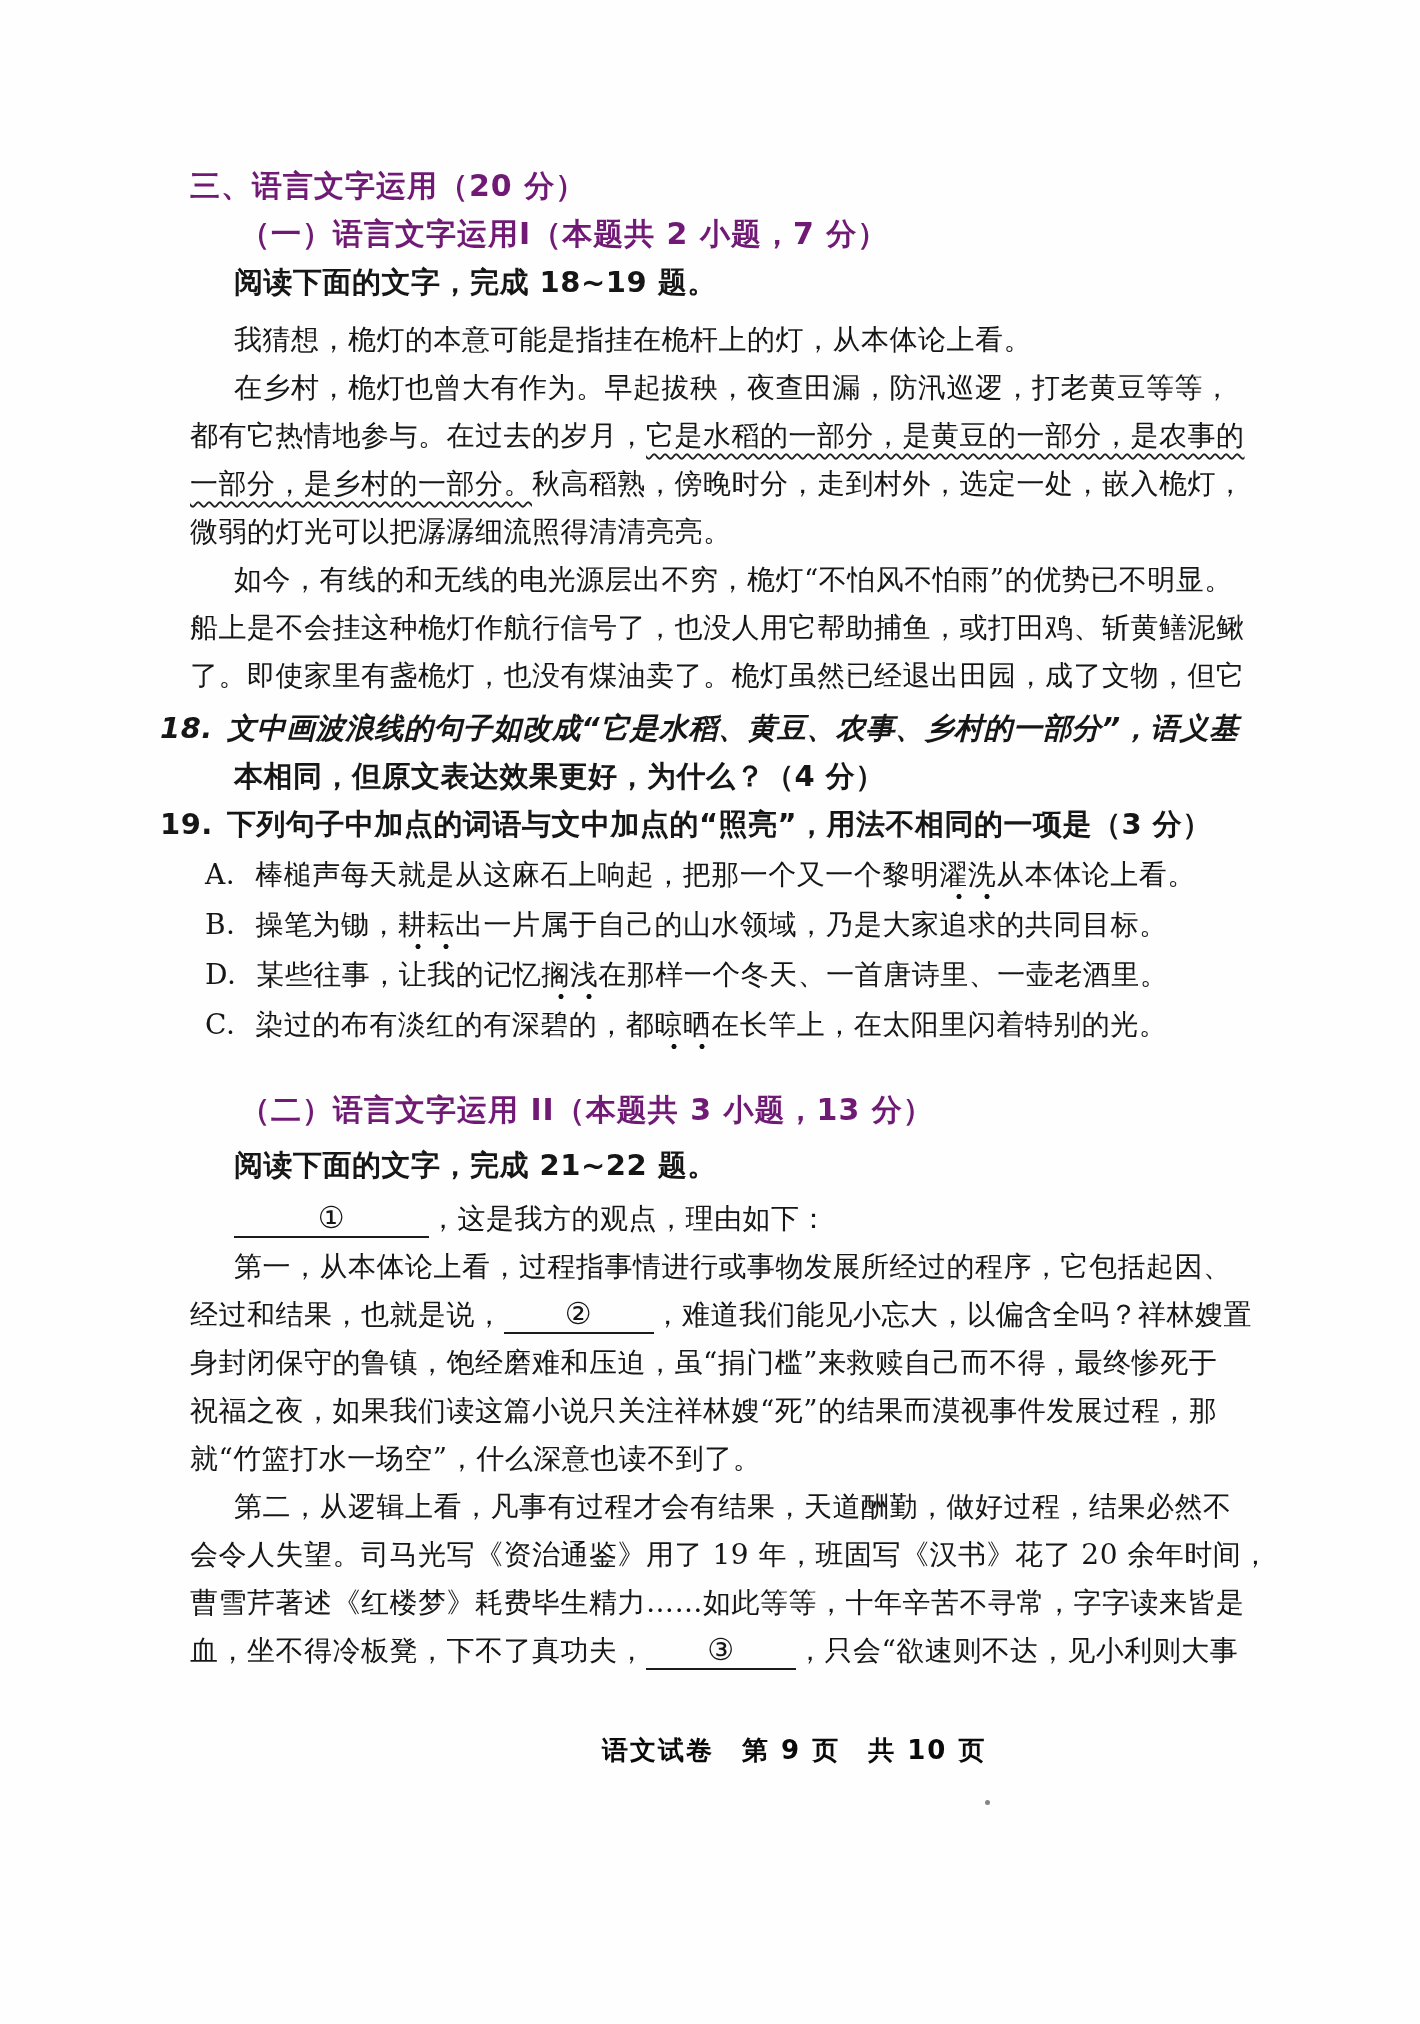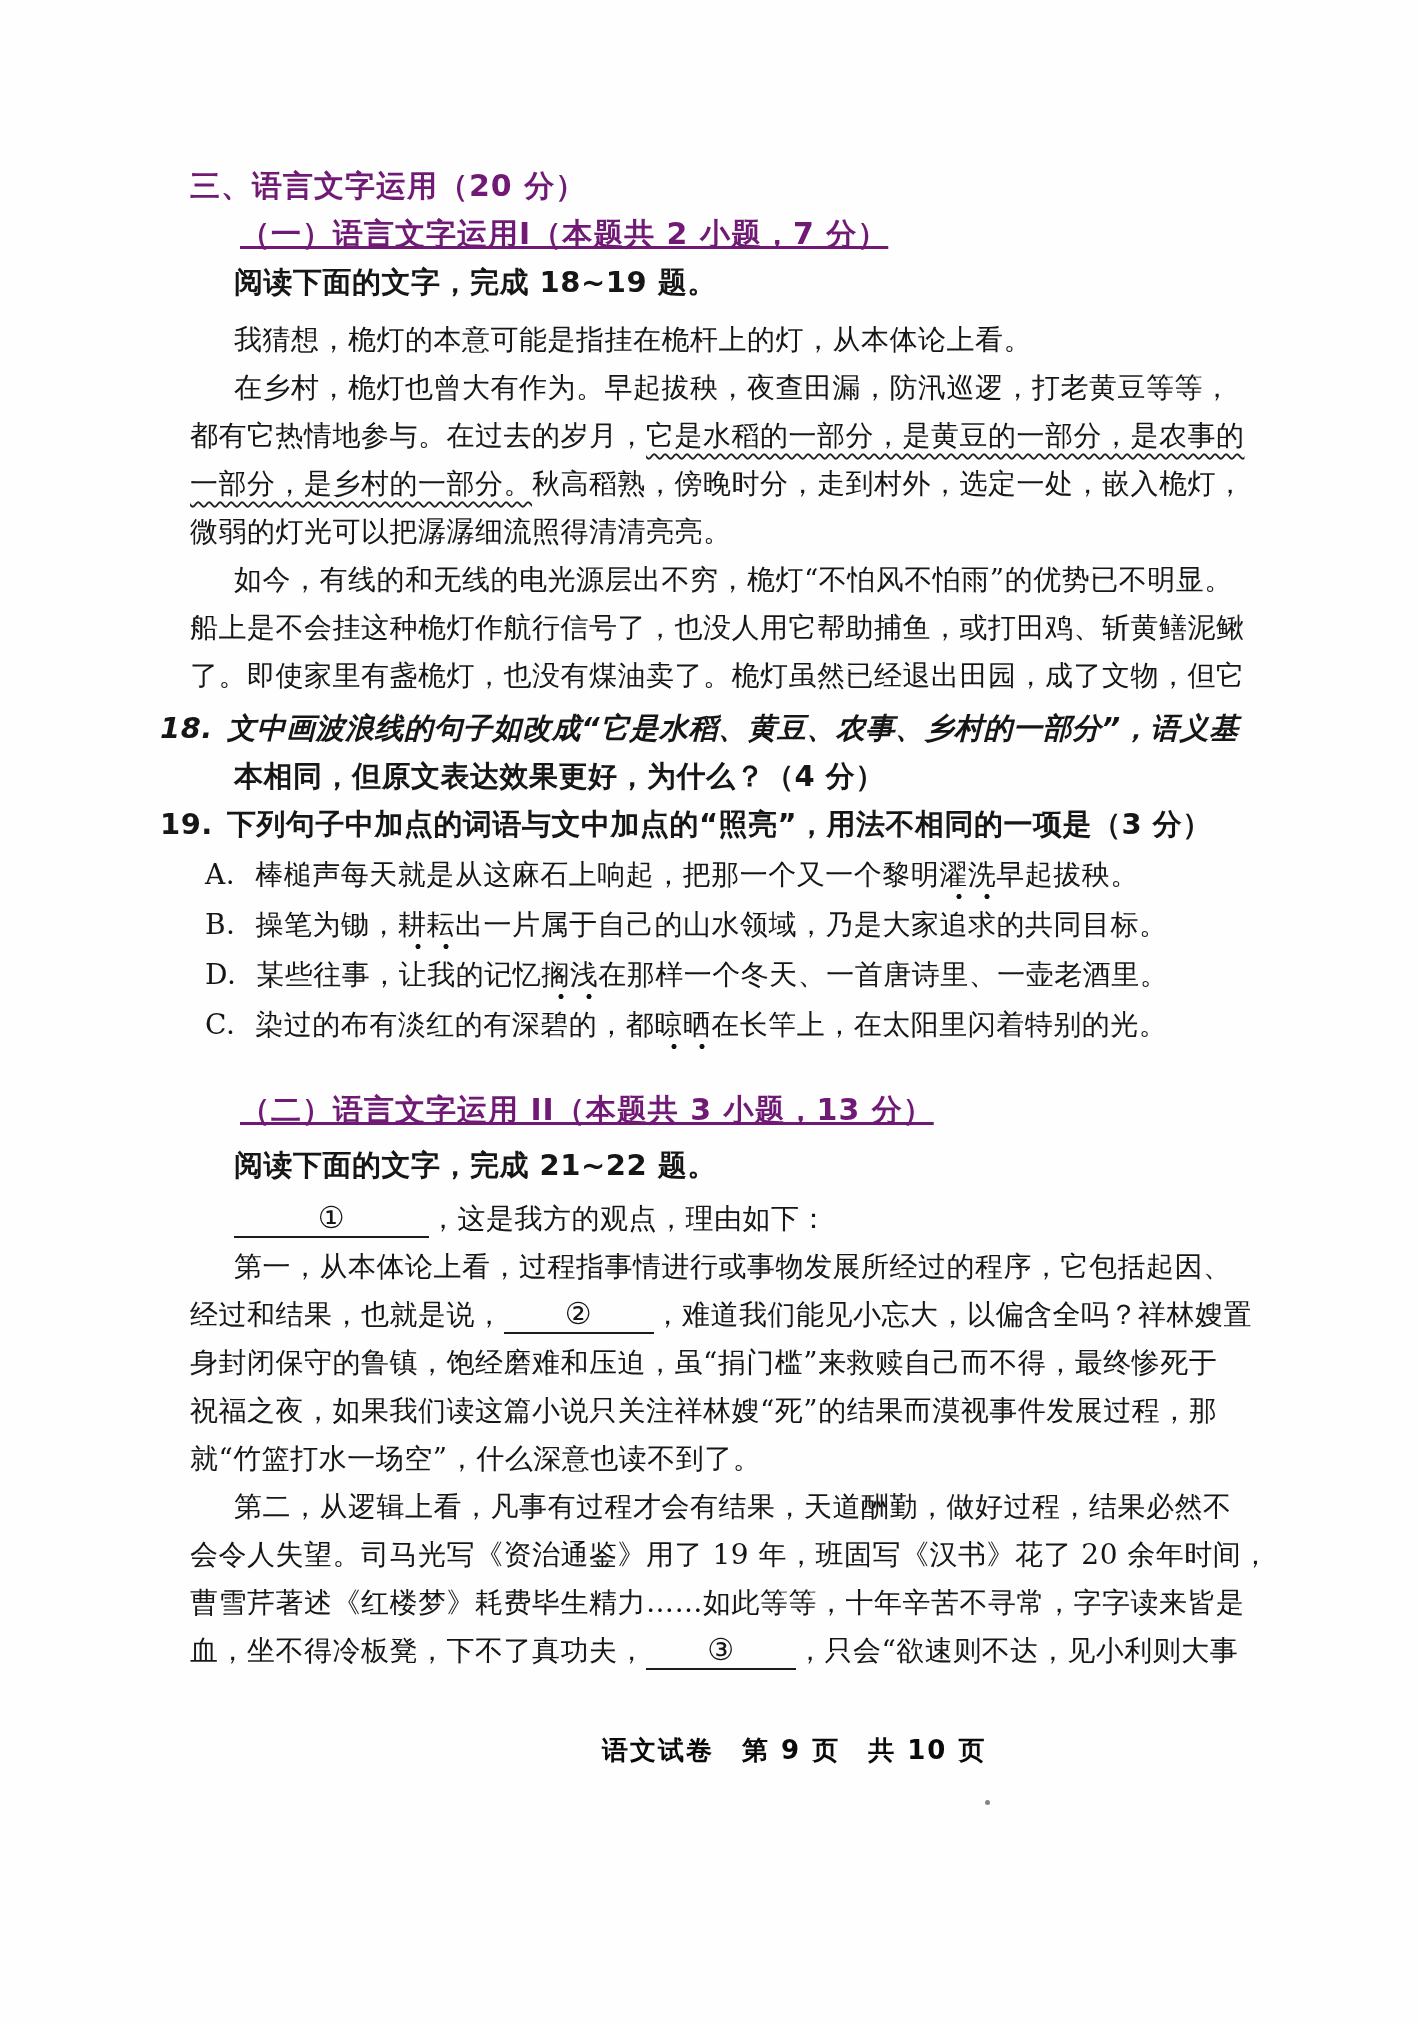--- a/index.html
+++ b/index.html
@@ -7,21 +7,21 @@
     position:relative;width:1420px;height:2024px;background:#fefefe;overflow:hidden;
     font-family:"DejaVu Serif","Liberation Serif",serif;color:#161616;
   }
   .content{position:absolute;left:190px;top:0;width:1070px;padding-top:162px;}
   .line{font-size:28px;line-height:48px;white-space:nowrap;letter-spacing:0.5px;}
   .opt-line{line-height:50px;}
   .heading{
     font-family:"DejaVu Sans","Liberation Sans",sans-serif;font-weight:700;
     font-size:30px;color:#701a75;letter-spacing:1px;
   }
-  .h-indent{padding-left:50px;text-decoration:underline;}
+  .h-indent{padding-left:50px;}
   .intro{font-family:"DejaVu Sans","Liberation Sans",sans-serif;font-weight:700;font-size:29px;padding-left:44px;}
   .ind{padding-left:44px;}
   .qline{margin-left:-30px;font-family:"DejaVu Sans","Liberation Sans",sans-serif;font-weight:700;font-size:29px;}
   .qcont{padding-left:44px;font-family:"DejaVu Sans","Liberation Sans",sans-serif;font-weight:700;font-size:29px;}
   .qnum{display:inline-block;margin-right:14px;}
   .optline{margin-left:15px;}
   .optlabel{display:inline-block;margin-right:20px;font-family:"DejaVu Serif","Liberation Serif",serif;}
   .wavy{
     text-decoration:underline;text-decoration-style:wavy;
     text-decoration-thickness:2px;text-underline-offset:8px;text-decoration-color:#222;
@@ -85,21 +85,21 @@
     <div class="line qline gap-q">
       <span class="qnum">18.</span><span>文中画波浪线的句子如改成“它是水稻、黄豆、农事、乡村的一部分”，语义基</span>
     </div>
     <div class="line qcont">本相同，但原文表达效果更好，为什么？（4 分）</div>
 
     <div class="line qline">
       <span class="qnum">19.</span><span>下列句子中加点的词语与文中加点的“照亮”，用法不相同的一项是（3 分）</span>
     </div>
 
     <div class="line opt-line optline gap-opt">
-      <span class="optlabel">A.</span><span>棒槌声每天就是从这麻石上响起，把那一个又一个黎明</span><span class="em-dots">濯洗</span><span>早起拔秧。</span>
+      <span class="optlabel">A.</span><span>棒槌声每天就是从这麻石上响起，把那一个又一个黎明</span><span class="em-dots">濯洗</span><span>从本体论上看。</span>
     </div>
 
     <div class="line opt-line optline">
       <span class="optlabel">B.</span><span>操笔为锄，</span><span class="em-dots">耕耘</span><span>出一片属于自己的山水领域，乃是大家追求的共同目标。</span>
     </div>
 
     <div class="line opt-line optline">
       <span class="optlabel">D.</span><span>某些往事，让我的记忆</span><span class="em-dots">搁浅</span><span>在那样一个冬天、一首唐诗里、一壶老酒里。</span>
     </div>
 

